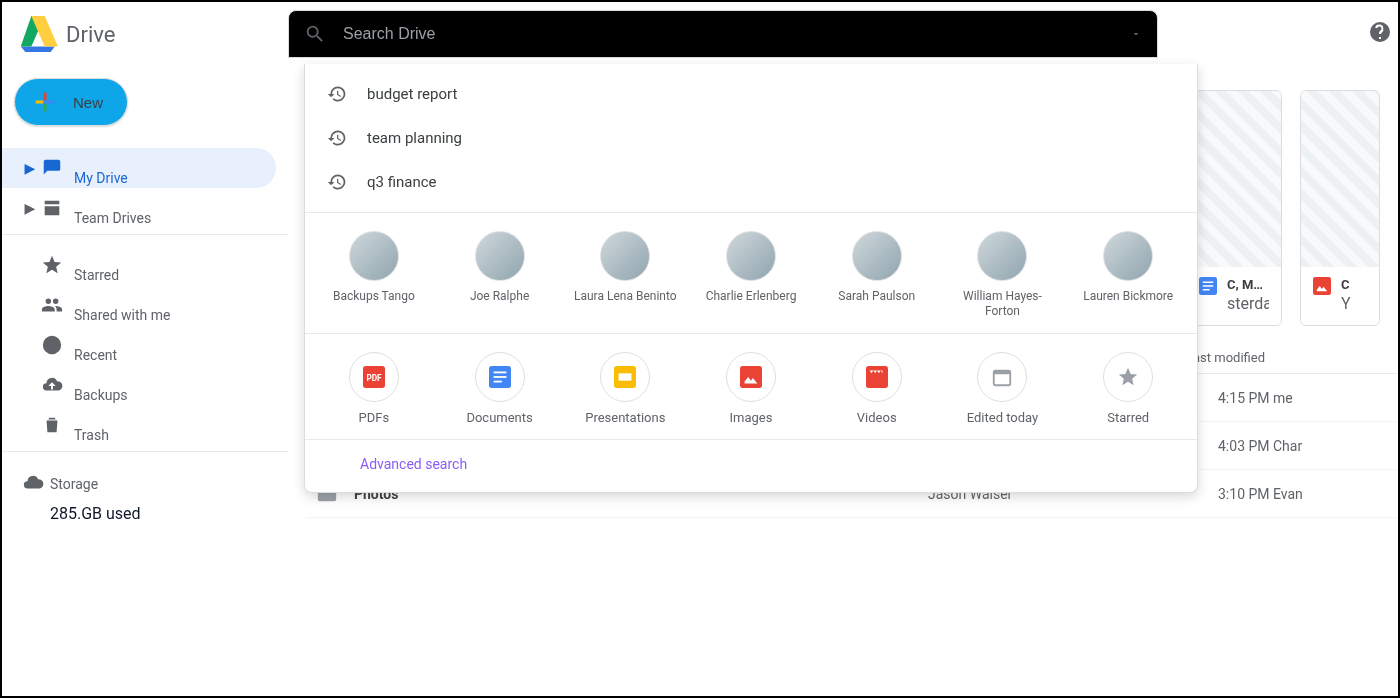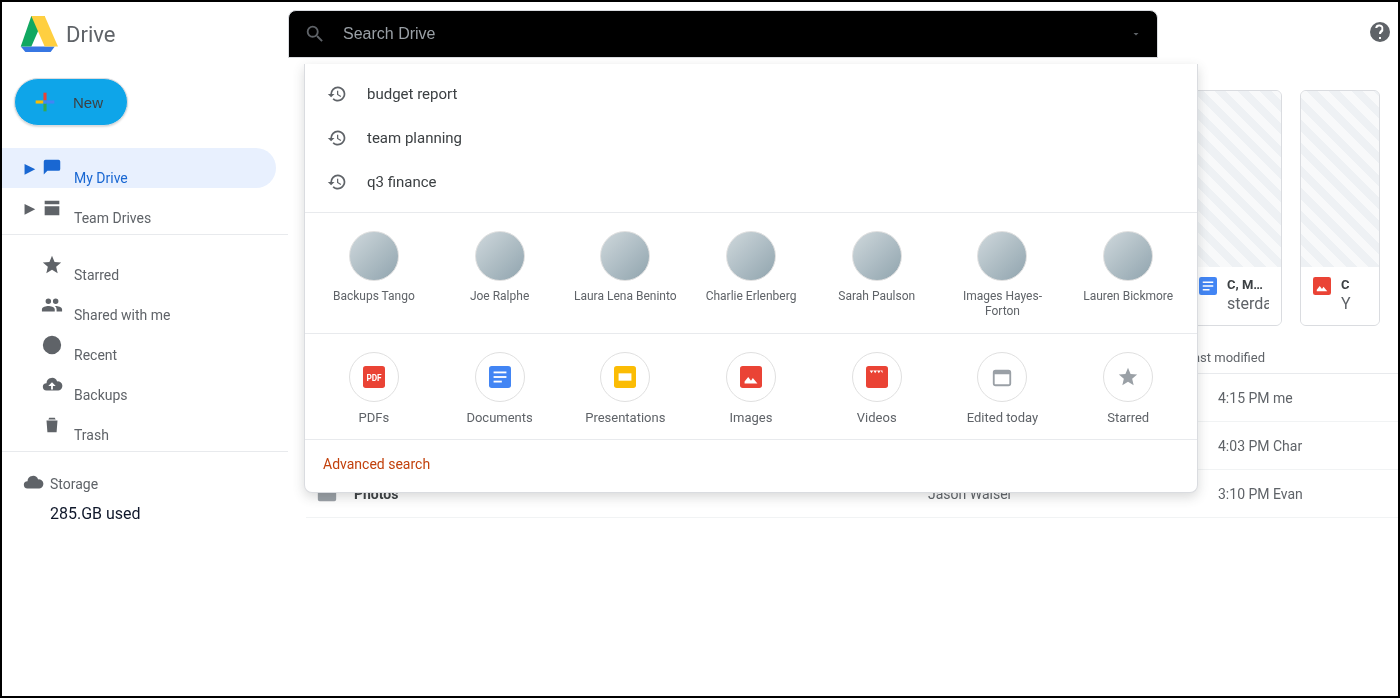--- a/index.html
+++ b/index.html
@@ -74,21 +74,21 @@
   .suggestions { padding:8px 0; }
   .sugg-item { display:flex; align-items:center; height:44px; padding-left:22px; font-size:15px; color:#3c4043; }
   .sugg-item .sugg-text { margin-left:20px; }
   .divider { height:1px; background:#e8eaed; }
   .chip-row { display:flex; padding:18px 6px 14px; }
   .chip-col { flex:1; display:flex; flex-direction:column; align-items:center; gap:8px; }
   .avatar-circle { width:50px; height:50px; border-radius:50%; background:linear-gradient(135deg,#cfd8dc,#90a4ae); border:1px solid #e0e0e0; }
   .person-name { font-size:12px; color:#5f6368; text-align:center; max-width:110px; line-height:1.25; }
   .type-circle { width:50px; height:50px; border-radius:50%; border:1px solid #e0e0e0; display:flex; align-items:center; justify-content:center; }
   .type-label { font-size:13px; color:#5f6368; }
-  .adv-link { color:#c2410c; font-size:14px; padding:16px 18px 20px; }
+  .adv-link { color:#8b5cf6; font-size:14px; padding:16px 18px 20px;margin-left:37px; }
 
   
   .svg { display:block; }
 </style>
 </head>
 <body>
 
 <div id="app">
 
   <div class="header">
@@ -344,21 +344,21 @@
         <div class="chip-col">
           <div class="avatar-circle"></div>
           <div class="person-name">Charlie Erlenberg</div>
         </div>
         <div class="chip-col">
           <div class="avatar-circle"></div>
           <div class="person-name">Sarah Paulson</div>
         </div>
         <div class="chip-col">
           <div class="avatar-circle"></div>
-          <div class="person-name">Images Hayes-Forton</div>
+          <div class="person-name">William Hayes-Forton</div>
         </div>
         <div class="chip-col">
           <div class="avatar-circle"></div>
           <div class="person-name">Lauren Bickmore</div>
         </div>
       </div>
     <div class="divider"></div>
     <div class="chip-row" id="types-row">
         <div class="chip-col">
           <div class="type-circle">

